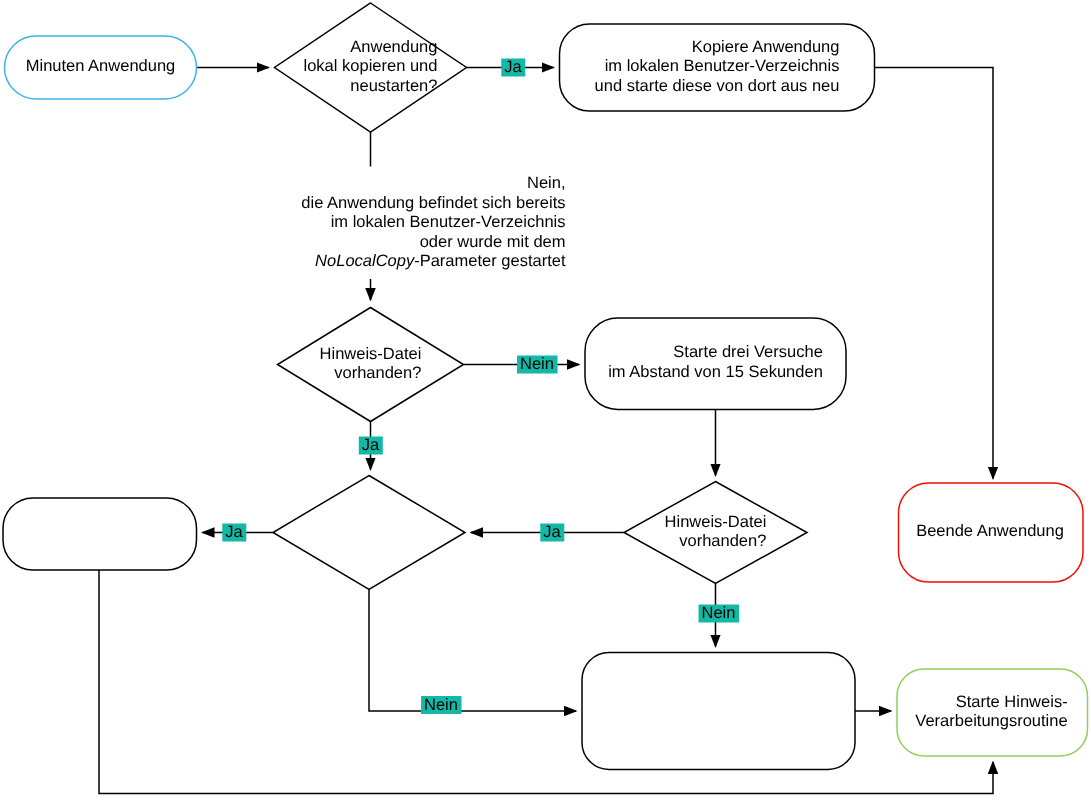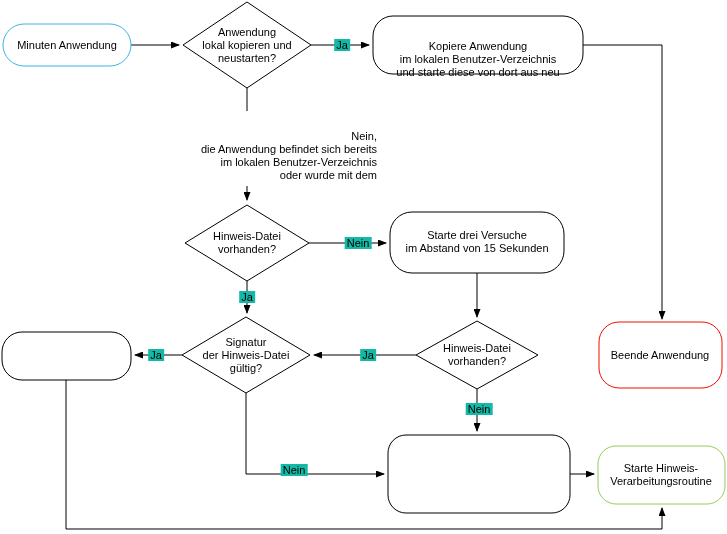--- a/index.html
+++ b/index.html
@@ -5,21 +5,21 @@
   html,body { margin:0; padding:0; background:#fff; }
   .canvas {
     position:relative; width:727px; height:534px; background:#ffffff;
     font-family:"Liberation Sans", sans-serif; font-size:11px; color:#000;
     overflow:hidden;
   }
   .canvas svg { position:absolute; left:0; top:0; }
   .nlabel {
     position:absolute; transform:translate(-50%,-50%);
     display:flex; align-items:center; justify-content:center;
-    text-align:center; white-space:pre-line; line-height:13px;
+    text-align:right; white-space:pre-line; line-height:13px;
   }
   .elabel {
     position:absolute; transform:translate(-50%,-50%);
     background:#14b8a6; padding:0 2px; line-height:12px;
   }
   .note {
     position:absolute; transform:translate(-50%,-50%);
     text-align:right; white-space:pre-line; line-height:13px; width:260px;
   }
 </style>
@@ -64,41 +64,39 @@
       <rect x="599" y="322" width="123" height="66" rx="20" stroke="#F50D00"></rect>
       <rect x="388" y="435" width="182" height="78" rx="18"></rect>
       <rect x="598" y="446" width="127" height="58" rx="18" stroke="#92CE58"></rect>
     </g>
   </svg>
 
   <div class="nlabel" style="left:67px;  top:45px;  width:120px;">Minuten Anwendung</div>
   <div class="nlabel" style="left:247px; top:45px;  width:124px;">Anwendung
 lokal kopieren und
 neustarten?</div>
-  <div class="nlabel" style="left:478px; top:59px;  width:204px;">Kopiere Anwendung
+  <div class="nlabel" style="left:478px; top:45px;  width:204px;">Kopiere Anwendung
 im lokalen Benutzer-Verzeichnis
 und starte diese von dort aus neu</div>
   <div class="nlabel" style="left:247px; top:243px; width:110px;">Hinweis-Datei
 vorhanden?</div>
   <div class="nlabel" style="left:477px; top:242px; width:160px;">Starte drei Versuche
 im Abstand von 15 Sekunden</div>
   <div class="nlabel" style="left:477px; top:355px; width:110px;">Hinweis-Datei
 vorhanden?</div>
-  <div class="nlabel" style="left:246px; top:355px; width:124px;">Signatur
-der Hinweis-Datei
-gültig?</div>
   <div class="nlabel" style="left:660px; top:355px; width:119px;">Beende Anwendung</div>
   <div class="nlabel" style="left:661px; top:475px; width:123px;">Starte Hinweis-
 Verarbeitungsroutine</div>
 
   <div class="note" style="left:247px; top:149px;">
     <span>Nein,
 die Anwendung befindet sich bereits
 im lokalen Benutzer-Verzeichnis
 oder wurde mit dem</span>
+    <div><i>NoLocalCopy</i><span>-Parameter gestartet</span></div>
   </div>
 
   <span class="elabel" style="left:342px; top:45px;">Ja</span>
   <span class="elabel" style="left:358px; top:243px;">Nein</span>
   <span class="elabel" style="left:247px; top:297px;">Ja</span>
   <span class="elabel" style="left:368px; top:355px;">Ja</span>
   <span class="elabel" style="left:156px; top:355px;">Ja</span>
   <span class="elabel" style="left:479px; top:409px;">Nein</span>
   <span class="elabel" style="left:294px; top:470px;">Nein</span>
 

